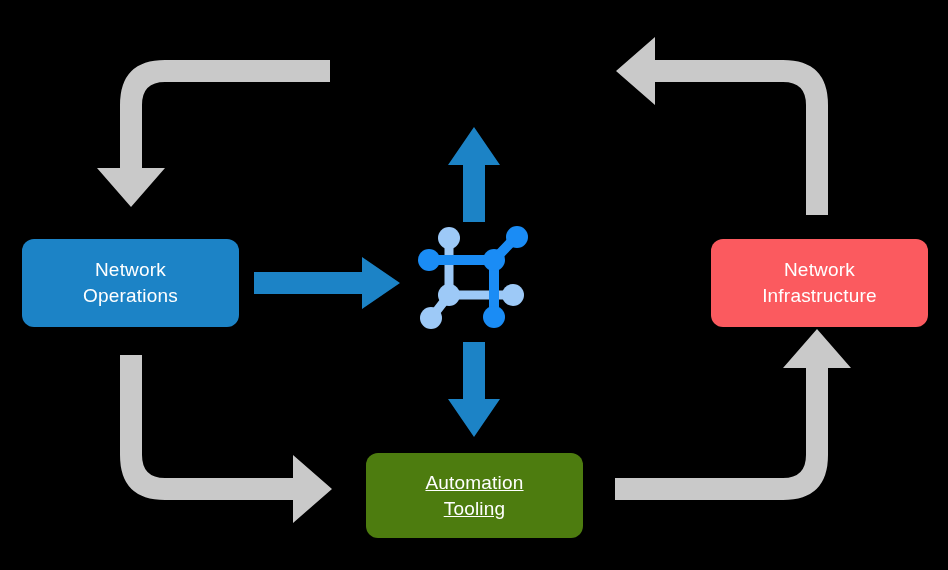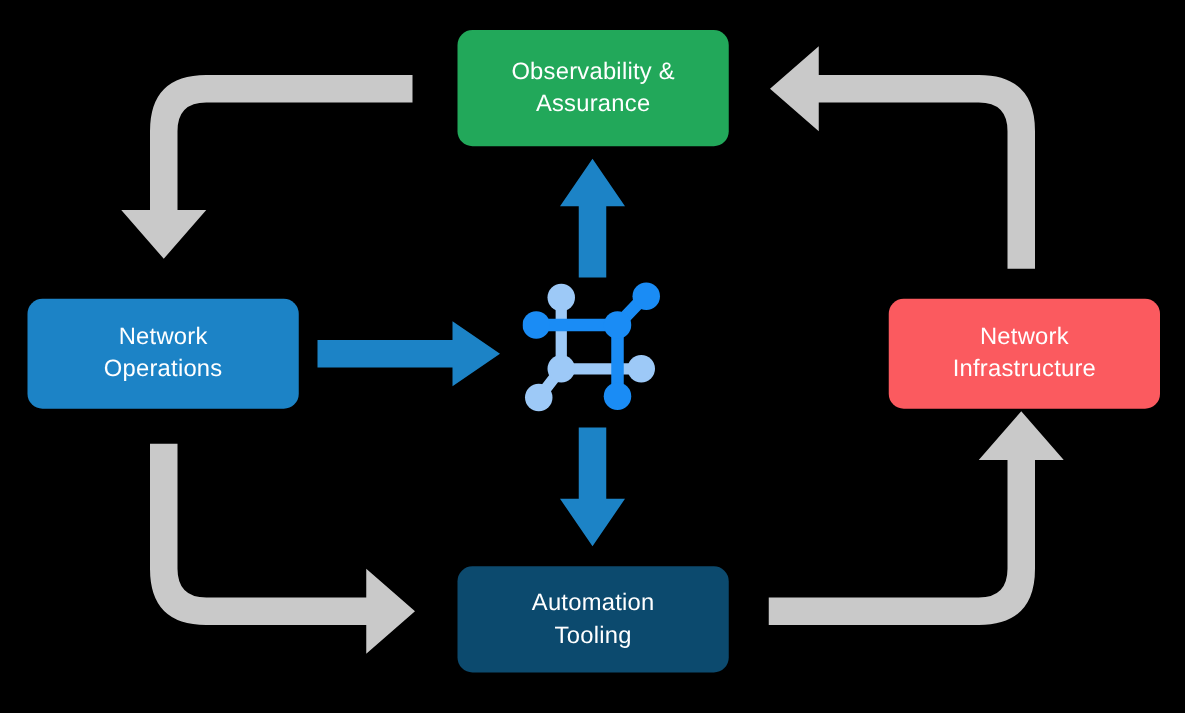--- a/index.html
+++ b/index.html
@@ -38,21 +38,22 @@
   #box-network-operations {
     left: 22px; top: 239px; width: 217px; height: 88px;
     background: #1c83c6;
   }
   #box-network-infrastructure {
     left: 711px; top: 239px; width: 217px; height: 88px;
     background: #fb5a5f;
   }
   #box-automation-tooling {
     left: 366px; top: 453px; width: 217px; height: 85px;
-    background: #0c4a6e;
+    background: #4d7c0f;
+    text-decoration: underline;
   }
   .svg-layer {
     position: absolute;
     left: 0; top: 0;
     width: 948px;
     height: 570px;
     pointer-events: none;
   }
   .center-icon-wrap {
     position: absolute;
@@ -111,22 +112,20 @@
 
       <g fill="#1a8cf5">
         <circle cx="11" cy="42" r="11"></circle>
         <circle cx="76" cy="42" r="11"></circle>
         <circle cx="99" cy="19" r="11"></circle>
         <circle cx="76" cy="99" r="11"></circle>
       </g>
     </svg>
   </div>
 
-  <div class="node-box" id="box-observability">Observability &amp;
-Assurance</div>
 
   <div class="node-box" id="box-network-operations">Network
 Operations</div>
 
   <div class="node-box" id="box-network-infrastructure">Network
 Infrastructure</div>
 
   <div class="node-box" id="box-automation-tooling">Automation
 Tooling</div>
 

